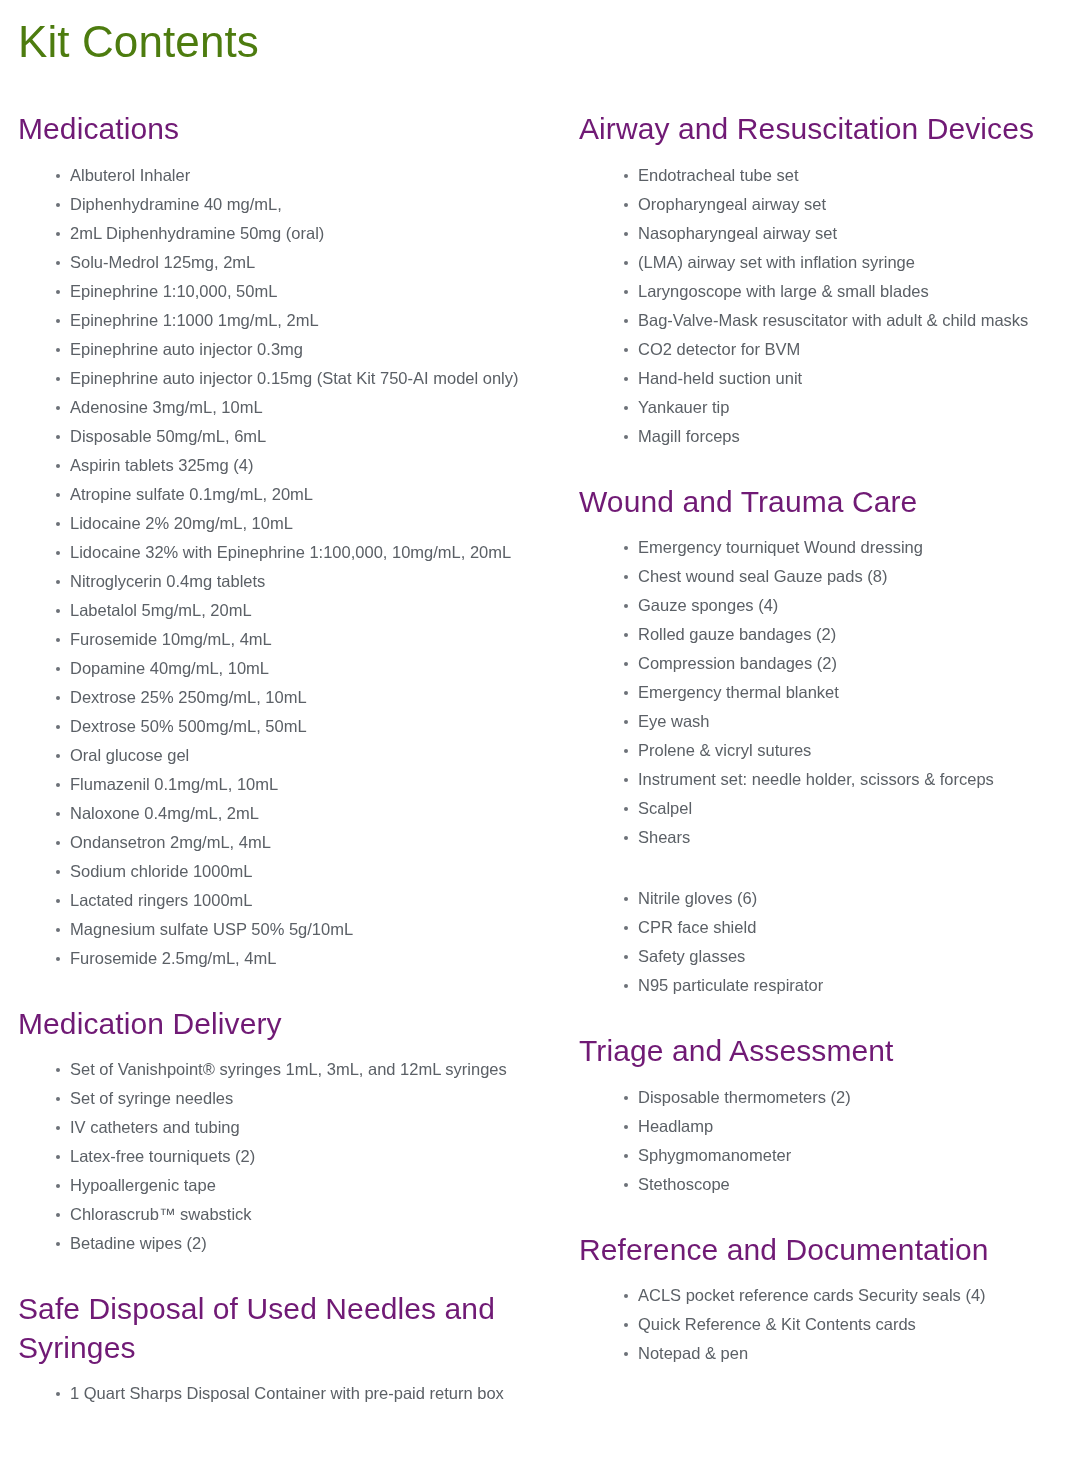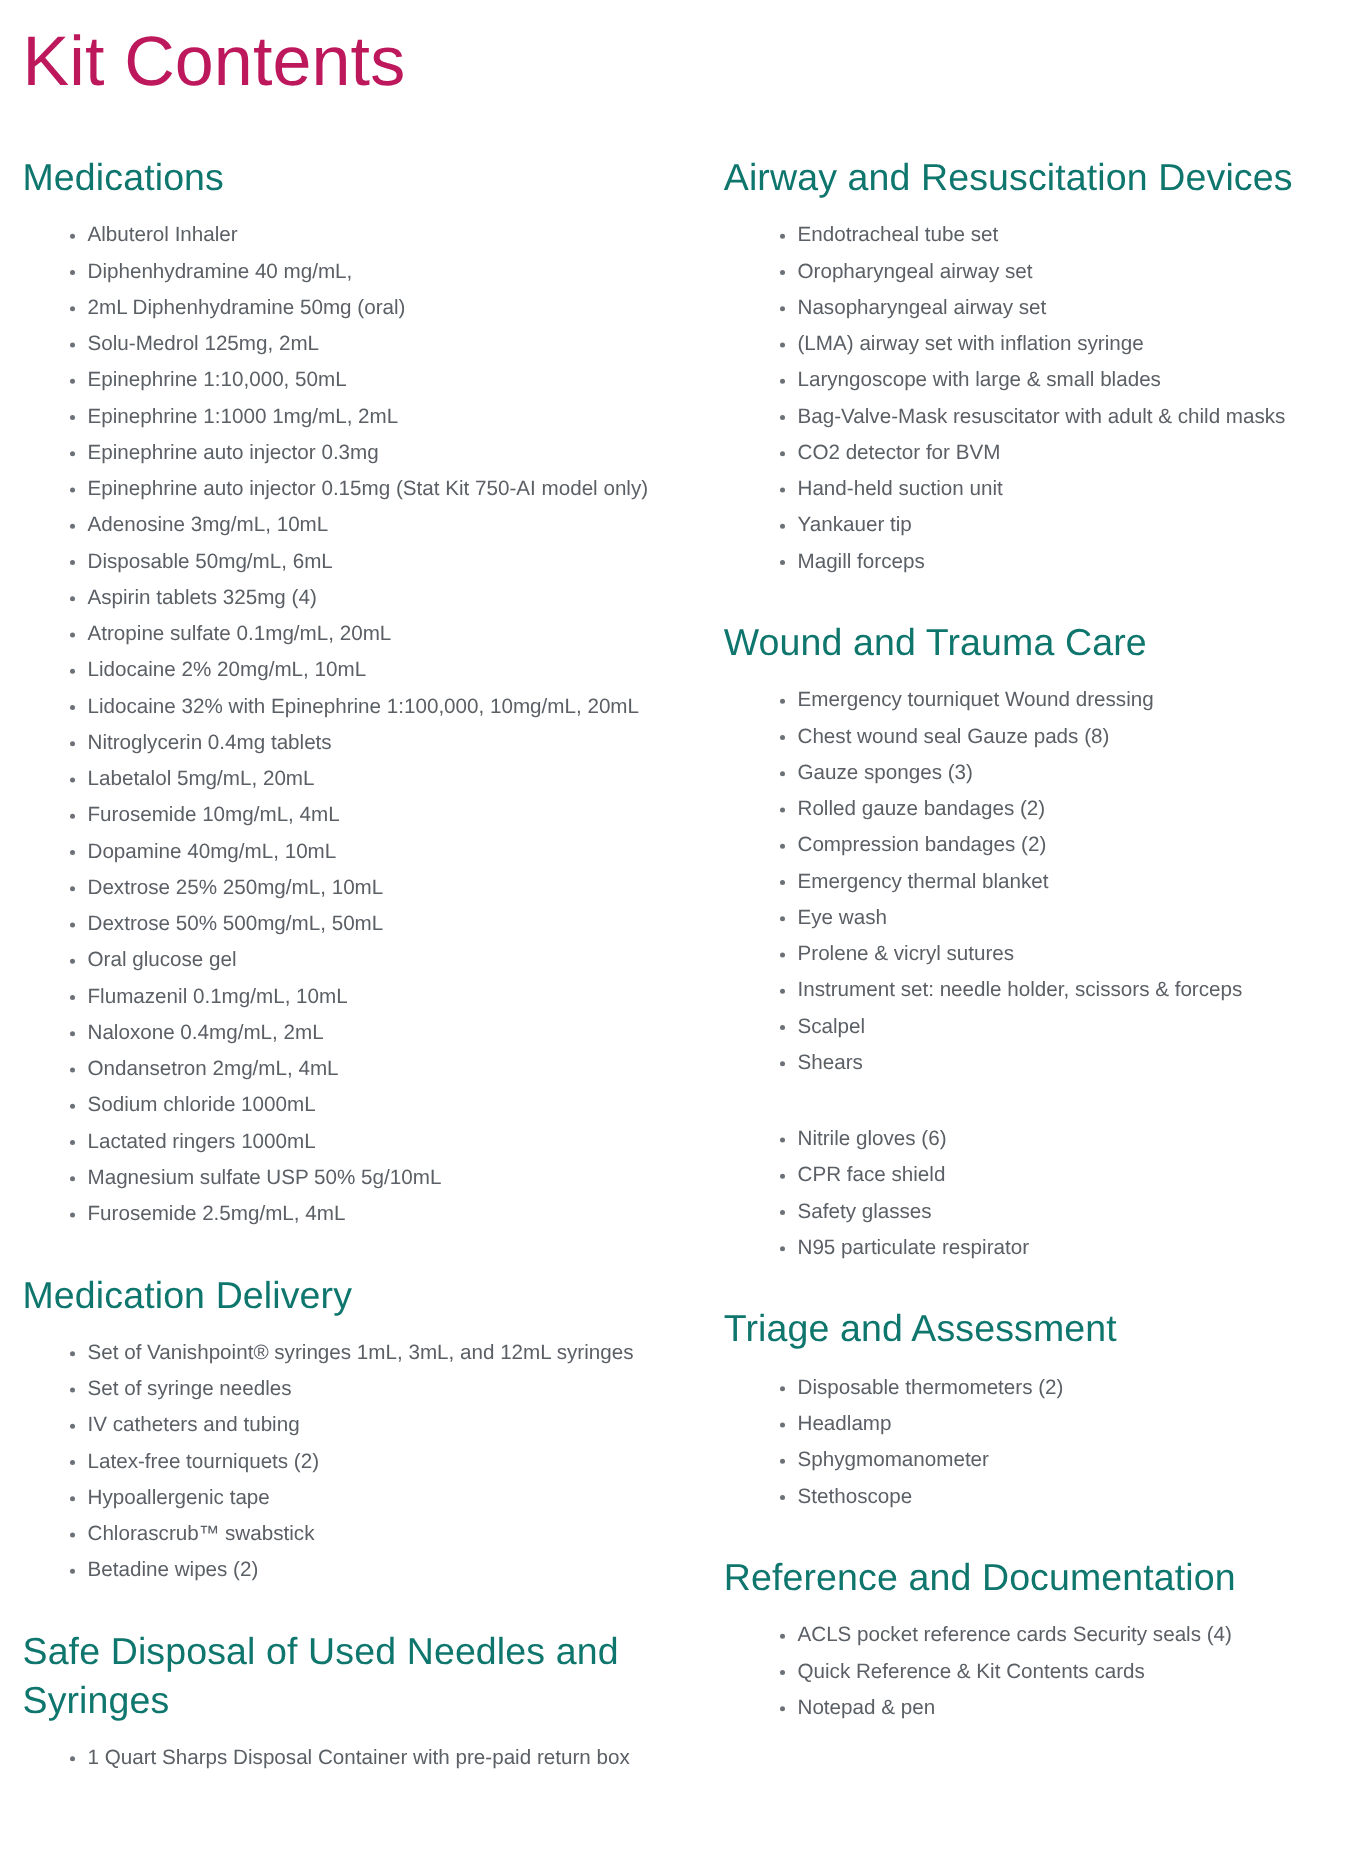--- a/index.html
+++ b/index.html
@@ -18,24 +18,24 @@
     color: #55595f;
     -webkit-font-smoothing: antialiased;
   }
 
   .page {
     width: 1084px;
     padding: 0 18px;
   }
 
   .page-title {
-    font-size: 56px;
+    font-size: 44px;
     font-weight: 300;
     line-height: 1.1;
-    color: #be185d;
+    color: #4d7c0f;
     letter-spacing: 0.1px;
     margin: 18px 0 0 0;
     padding: 0;
   }
 
   .columns {
     display: flex;
     align-items: flex-start;
     margin-top: 44px;
   }
@@ -48,21 +48,21 @@
   .col-right { width: 503px; padding-left: 16px; }
 
   .section { margin: 0; }
 
   .section + .section { margin-top: 32px; }
 
   .section-heading {
     font-size: 30px;
     font-weight: 400;
     line-height: 1.28;
-    color: #0f766e;
+    color: #701a75;
     letter-spacing: 0.1px;
     margin: 0 0 12px 0;
   }
 
   .item-list {
     list-style: none;
     margin: 0;
     padding: 0;
   }
 
@@ -166,21 +166,21 @@
             <li>Hand-held suction unit</li>
             <li>Yankauer tip</li>
             <li>Magill forceps</li>
           </ul>
         </section>
         <section class="section">
           <h2 class="section-heading">Wound and Trauma Care</h2>
           <ul class="item-list">
             <li>Emergency tourniquet Wound dressing</li>
             <li>Chest wound seal Gauze pads (8)</li>
-            <li>Gauze sponges (3)</li>
+            <li>Gauze sponges (4)</li>
             <li>Rolled gauze bandages (2)</li>
             <li>Compression bandages (2)</li>
             <li>Emergency thermal blanket</li>
             <li>Eye wash</li>
             <li>Prolene &amp; vicryl sutures</li>
             <li>Instrument set: needle holder, scissors &amp; forceps</li>
             <li>Scalpel</li>
             <li>Shears</li>
           </ul>
         </section>

